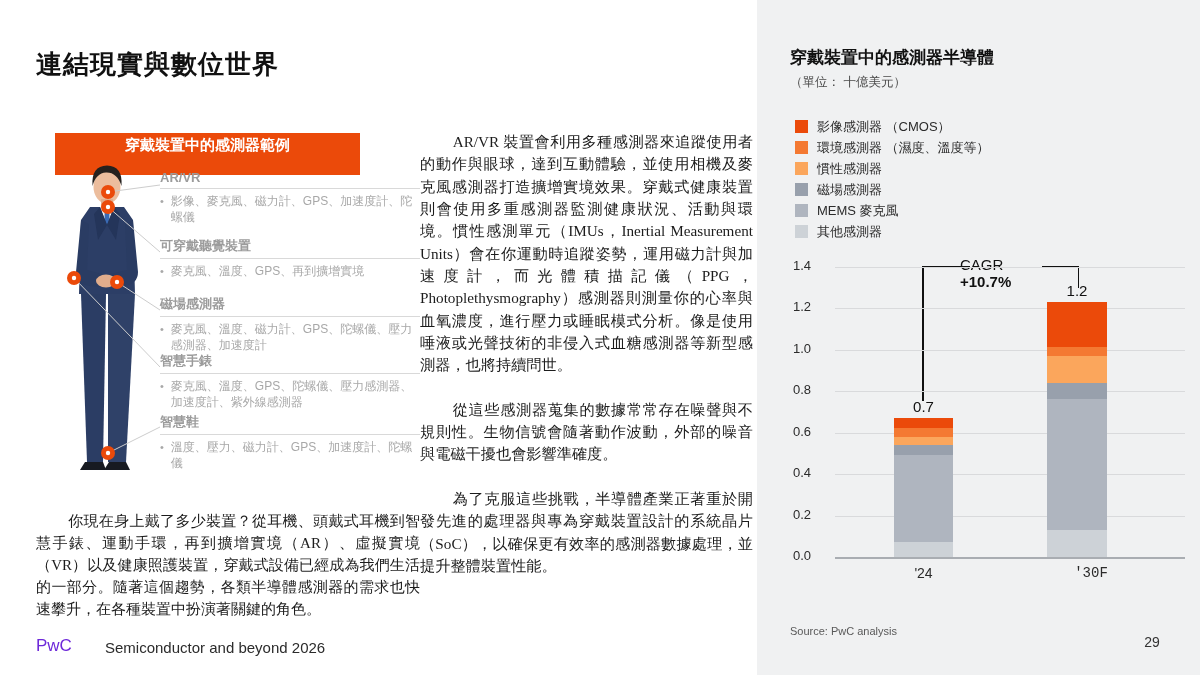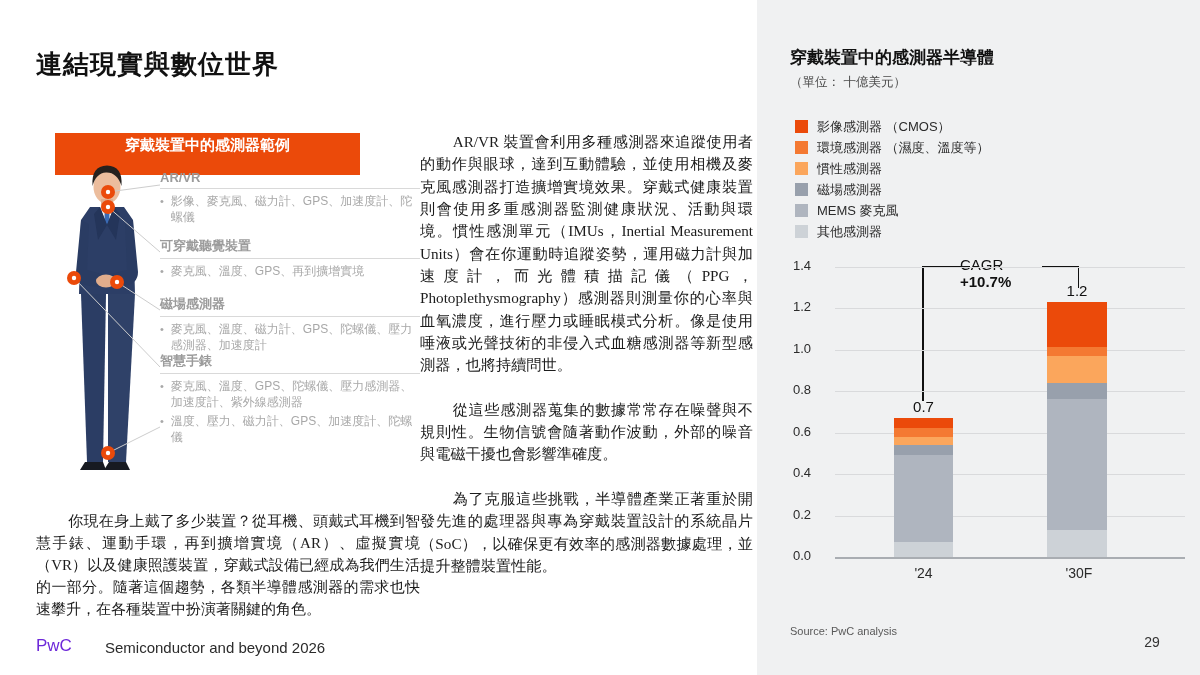--- a/index.html
+++ b/index.html
@@ -142,20 +142,21 @@
           </div>
         </div>
         <div class="ig-section" style="top: 222px;">
           <div class="ig-sec-label">智慧手錶</div>
           <div class="ig-sec-items">
             <span class="ig-bullet">•</span>
             <span>麥克風、溫度、GPS、陀螺儀、壓力感測器、加速度計、紫外線感測器</span>
           </div>
         </div>
         <div class="ig-section" style="top: 283px;">
+          <div class="ig-sec-label">智慧鞋</div>
           <div class="ig-sec-items">
             <span class="ig-bullet">•</span>
             <span>溫度、壓力、磁力計、GPS、加速度計、陀螺儀</span>
           </div>
         </div>
       </div>
   </div>
 
   <p class="intro-para serif">你現在身上戴了多少裝置？從耳機、頭戴式耳機到智慧手錶、運動手環，再到擴增實境（AR）、虛擬實境（VR）以及健康照護裝置，穿戴式設備已經成為我們生活的一部分。隨著這個趨勢，各類半導體感測器的需求也快速攀升，在各種裝置中扮演著關鍵的角色。</p>
 
@@ -237,19 +238,19 @@
         <div class="xtick" style="left: 137px; width: 59px; top: 565px;">'24</div>
         <div class="bar" style="left: 290px; width: 60px; top: 301.775px; height: 255.225px;">
           <div class="bar-seg" style="height: 45.65px; background: rgb(235, 74, 10);"></div>
           <div class="bar-seg" style="height: 8.3px; background: rgb(244, 121, 50);"></div>
           <div class="bar-seg" style="height: 26.975px; background: rgb(251, 166, 92);"></div>
           <div class="bar-seg" style="height: 16.6px; background: rgb(152, 160, 172);"></div>
           <div class="bar-seg" style="height: 130.725px; background: rgb(175, 181, 191);"></div>
           <div class="bar-seg" style="height: 26.975px; background: rgb(205, 210, 215);"></div>
         </div>
         <div class="bar-total" style="left: 290px; width: 60px; top: 281.775px;">1.2</div>
-        <div class="xtick" style="left: 292px; width: 60px; top: 565px;">'30F</div>
+        <div class="xtick" style="left: 304px; width: 60px; top: 565px; font-family: Liberation Mono, monospace;">'30F</div>
       </div>
 
     <div class="chart-source">Source: PwC analysis</div>
     <div class="page-number">29</div>
   </div>
 </div>
 
 </body></html>

